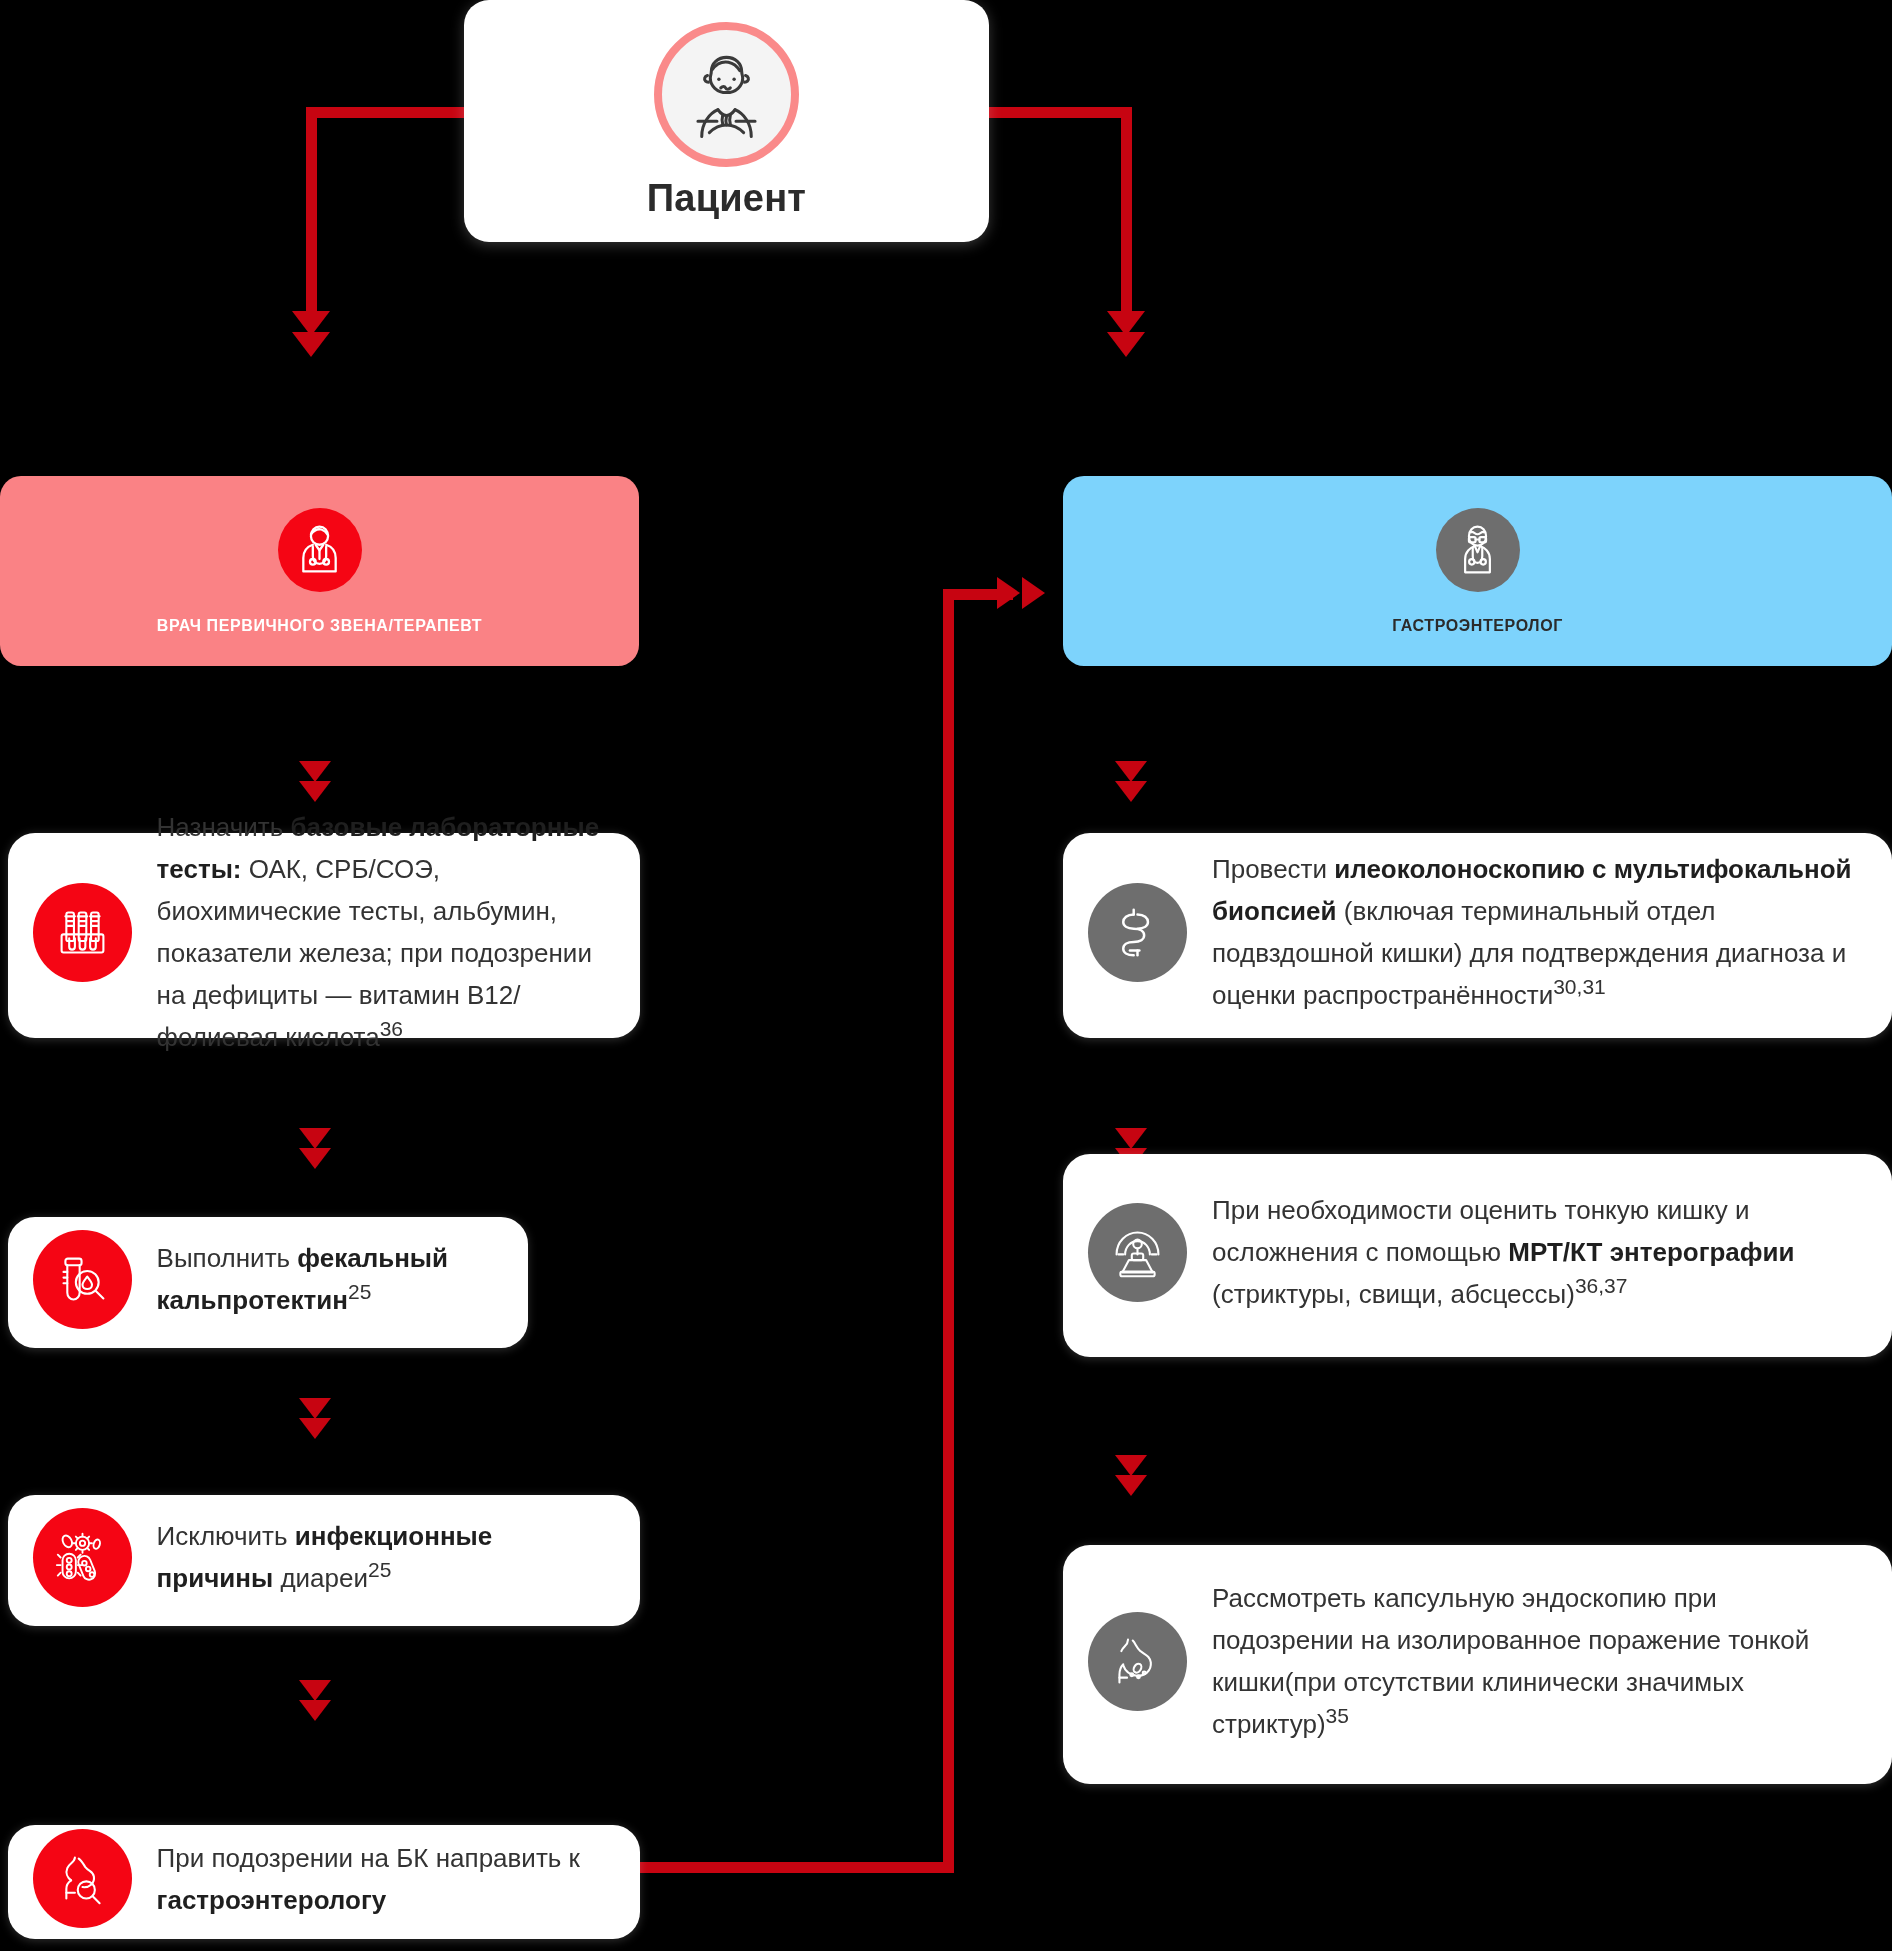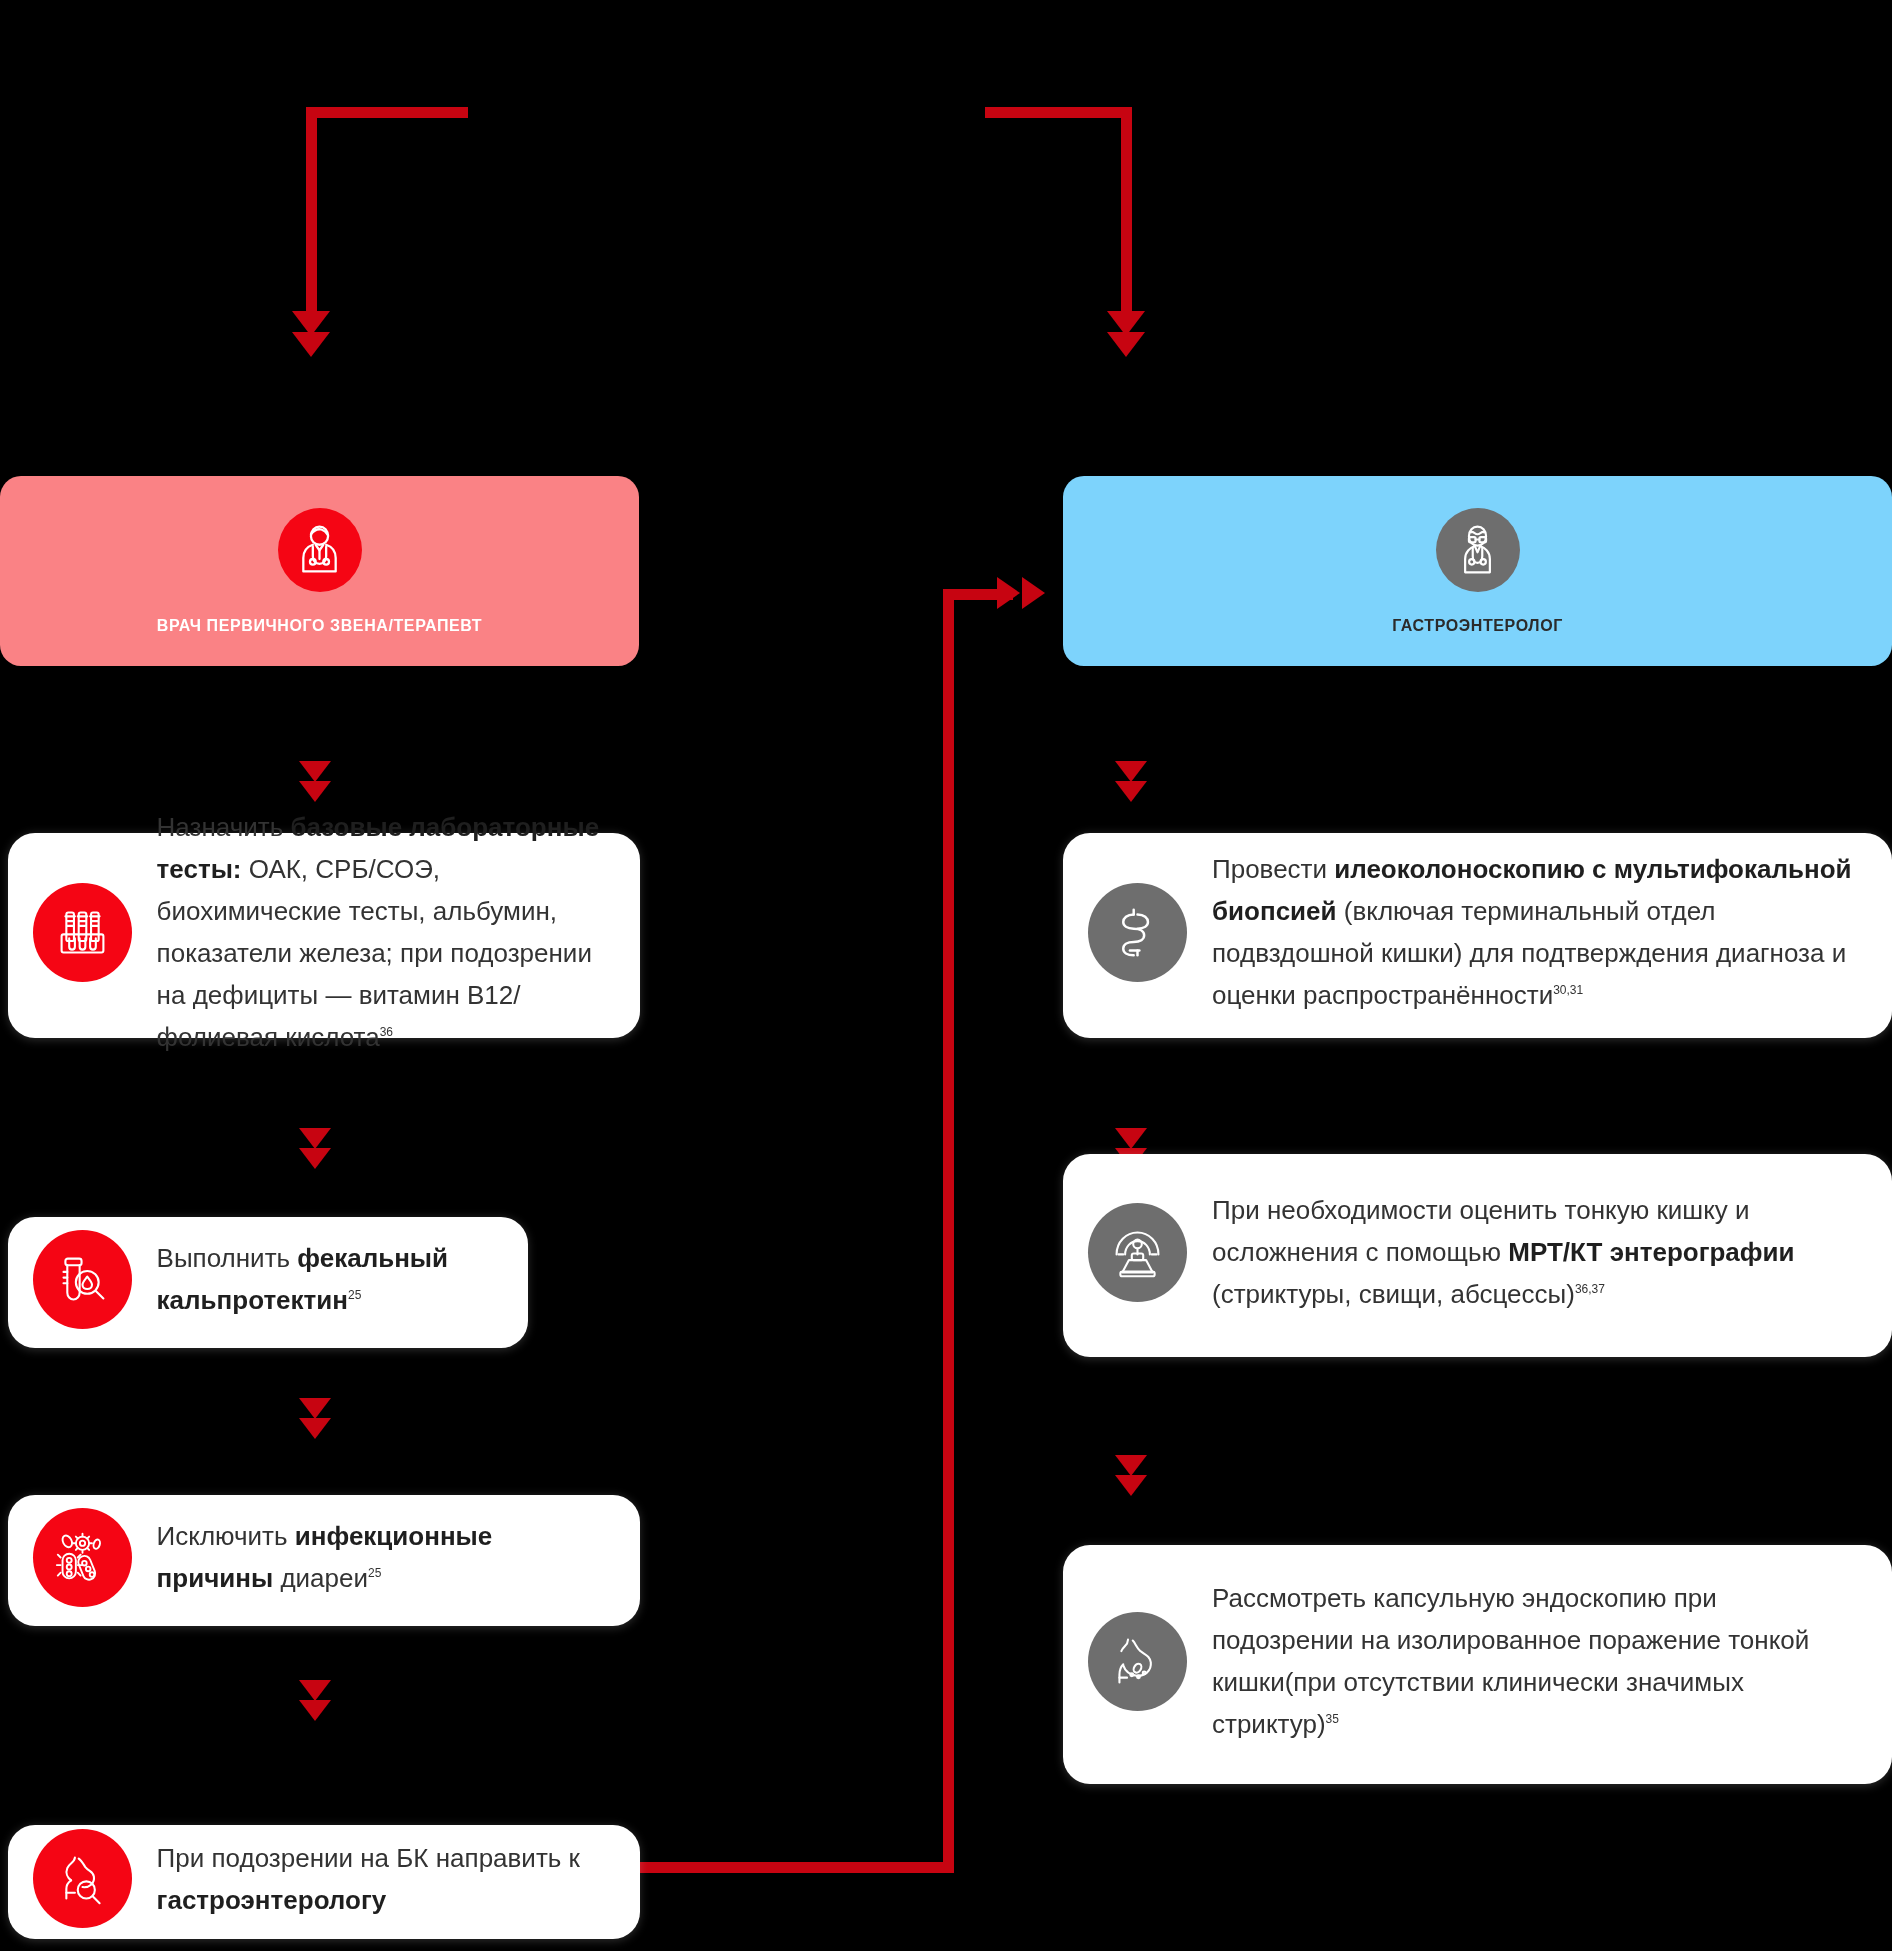--- a/index.html
+++ b/index.html
@@ -64,21 +64,21 @@
     width: 99px; height: 99px; border-radius: 50%;
     display: flex; align-items: center; justify-content: center;
     margin-right: 25px;
   }
   .icon-red  { background: #F50514; }
   .icon-gray { background: #6E6E6E; }
   .step-text {
     font-size: 26px; line-height: 42px; color: #333333;
   }
   .step-text b { font-weight: bold; color: #1f1f1f; }
-  .step-text sup { font-size: 12px; line-height: 0; }
+  .step-text sup { font-size: 21px; line-height: 0; }
 
   
   .l1 { left: 7.6px; top: 833px;  width: 632px; height: 205px; }
   .l2 { left: 7.6px; top: 1217px; width: 520px; height: 131px; }
   .l3 { left: 7.6px; top: 1495px; width: 632px; height: 131px; }
   .l4 { left: 7.6px; top: 1777px; width: 632px; height: 114px; margin-top: 48px; }
   
   .r1 { left: 1063px; top: 833px;  width: 829px; height: 205px; }
   .r2 { left: 1063px; top: 1154px; width: 829px; height: 203px; }
   .r3 { left: 1063px; top: 1545px; width: 829px; height: 239px; }
@@ -137,20 +137,38 @@
 
   <div class="chev small" style="left:1115px; top:1455px;"></div>
   <div class="chev small" style="left:1115px; top:1475px;"></div>
 
   <div class="line" style="left:639px; top:1862px; width:314px; height:10.5px;"></div>
   <div class="line" style="left:943px; top:589px; width:10.5px; height:1284px;"></div>
   <div class="line" style="left:943px; top:589px; width:70px; height:10.5px;"></div>
   <div class="arrow-right" style="left:997px; top:577px;"></div>
   <div class="arrow-right" style="left:1022px; top:577px;"></div>
 
+  <div class="card patient-card">
+    <div class="avatar-ring">
+      <svg width="99" height="99" viewBox="0 0 104 104" fill="none" stroke="#3a3a3a" stroke-width="3.2" stroke-linecap="round" stroke-linejoin="round">
+        <path d="M36 28c0-9 7-15 16-15s16 6 16 15c0 3 1 4 1 7 0 8-7 15-17 15s-17-7-17-15c0-3 1-4 1-7z"></path>
+        <path d="M37 26c4-6 10-9 17-8 5 1 9 4 12 9"></path>
+        <circle cx="44" cy="36" r="1.8" fill="#3a3a3a" stroke="none"></circle>
+        <circle cx="60" cy="36" r="1.8" fill="#3a3a3a" stroke="none"></circle>
+        <path d="M46 45c2-2 4-2 5 0 1 2 3 2 5 0"></path>
+        <path d="M32 32c-3 1-4 4-2 6 1 1 2 1 3 1M72 32c3 1 4 4 2 6-1 1-2 1-3 1"></path>
+        <path d="M26 96c0-14 8-24 17-28M78 96c0-14-8-24-17-28"></path>
+        <path d="M43 68c3 4 6 6 9 6s6-2 9-6"></path>
+        <path d="M22 80h20M62 80h20"></path>
+        <path d="M34 92c6-6 12-8 18-8s12 2 18 8"></path>
+        <path d="M48 74c-1 4-1 6 0 9M56 74c-1 4-1 6 0 9M52 75c-1 4-1 6 0 9"></path>
+      </svg>
+    </div>
+    <div class="patient-title">Пациент</div>
+  </div>
 
   <div class="role role-pcp">
     <div class="role-badge">
       <svg width="59" height="59" viewBox="0 0 62 62" fill="none" stroke="#fff" stroke-width="2.4" stroke-linecap="round" stroke-linejoin="round">
         <path d="M22 17c0-6 4-10 9-10s9 4 9 10c0 5-4 9-9 9s-9-4-9-9z"></path>
         <path d="M22 15c3-4 7-6 11-5 3 1 5 3 7 6"></path>
         <path d="M24 26c-6 2-10 7-10 14v14h34V40c0-7-4-12-10-14"></path>
         <path d="M27 26l4 6 4-6"></path>
         <path d="M31 32v9"></path>
         <path d="M24 28v10c0 5 3 8 7 8s7-3 7-8V28"></path>

